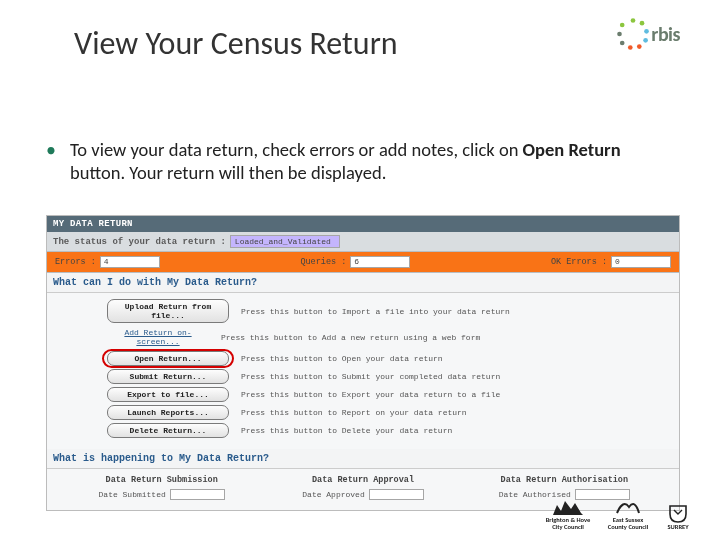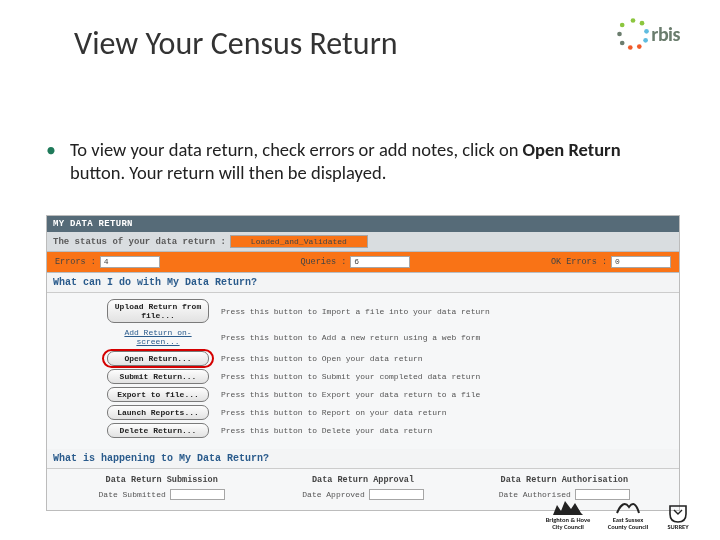--- a/index.html
+++ b/index.html
@@ -80,23 +80,23 @@
     padding: 3px 6px;
     font-size: 9px;
     font-weight: 700;
     color: #5a5a5a;
     display: flex;
     align-items: center;
     gap: 4px;
     border-bottom: 1px solid #b8bdc2;
   }
   .sc-statusbar .statusval {
-    background: #f97316;
+    background: #c4b5fd;
     border: 1px solid #a6a6a6;
-    padding: 1px 20px;
+    padding: 1px 4px;
     min-width: 110px;
     font-weight: 400;
     color: #444;
     font-size: 8px;
   }
   .sc-counts {
     background: #f97316;
     padding: 4px 8px;
     display: flex;
     justify-content: space-between;
@@ -120,21 +120,21 @@
     font-size: 10px;
     padding: 4px 6px;
     border-bottom: 1px solid #ccc;
   }
   .sc-actions {
     background: #f6f7f8;
     padding: 6px 8px 8px 60px;
   }
   .sc-row { display: flex; align-items: center; gap: 12px; margin-bottom: 3px; }
   .sc-btn {
-    width: 102px;
+    width: 122px;
     text-align: center;
     font-size: 8px;
     color: #222;
     background: linear-gradient(#fdfdfd,#e2e2e2);
     border: 1px solid #7a7a7a;
     border-radius: 7px;
     padding: 2px 4px;
     font-weight: 700;
     position: relative;
   }

